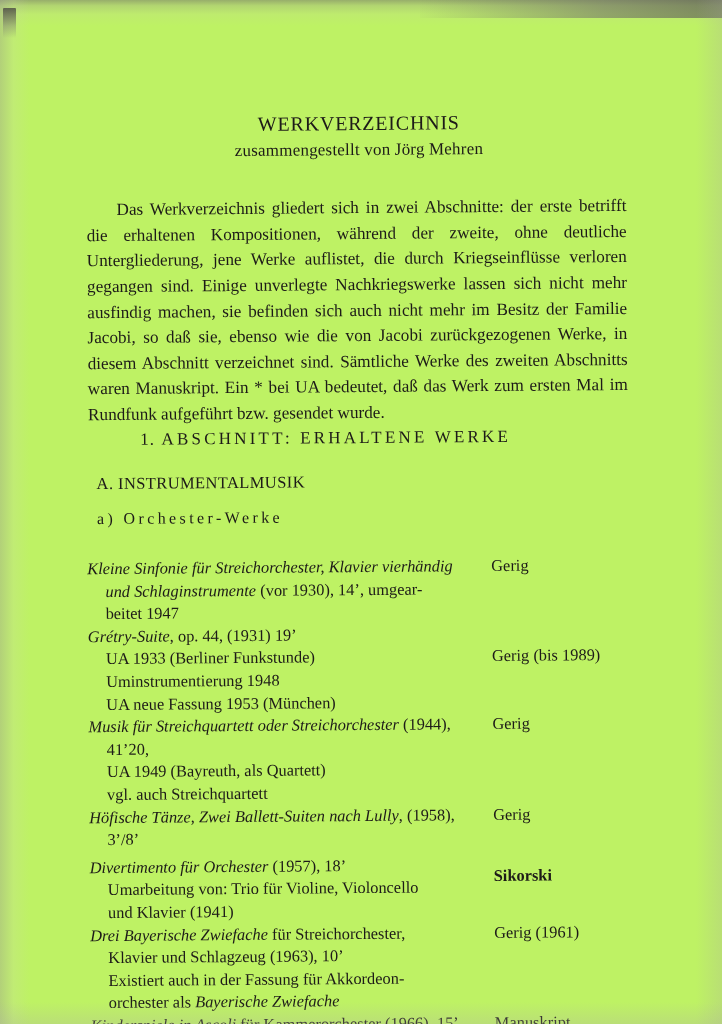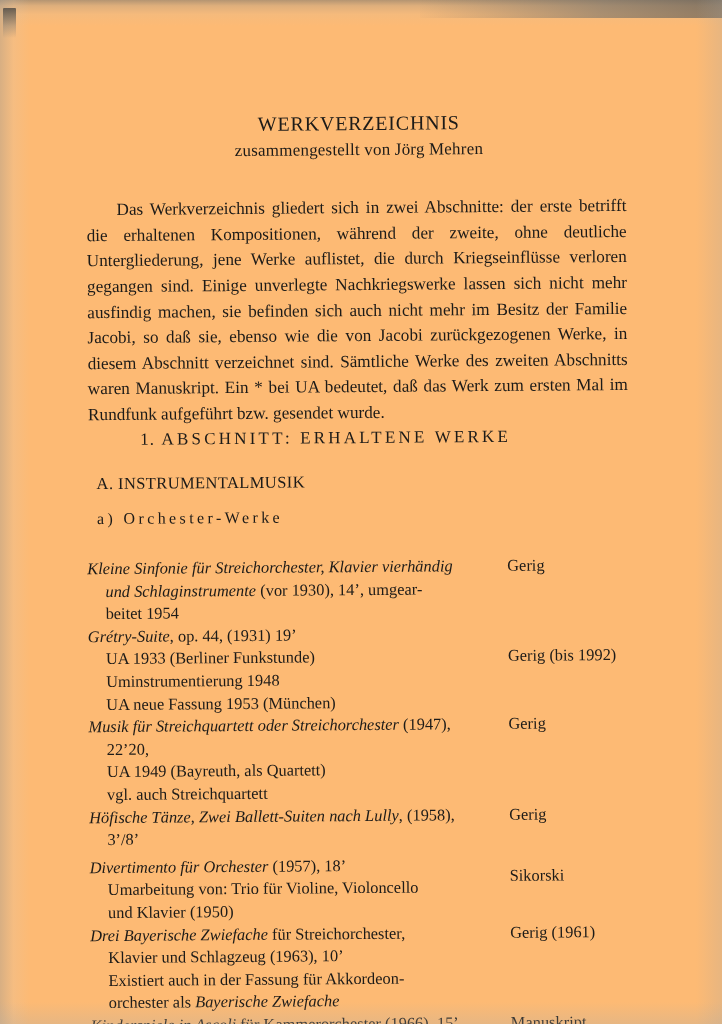--- a/index.html
+++ b/index.html
@@ -10,21 +10,21 @@
   }
   body {
     font-family: "Liberation Serif", "DejaVu Serif", serif;
     color: #1d1b18;
   }
   #page {
     position: relative;
     width: 722px;
     height: 1024px;
     overflow: hidden;
-    background: #fdba74;
+    background: #bef264;
   }
   
   .scan-shadow-top {
     position: absolute;
     left: 0; top: 0;
     width: 722px; height: 26px;
     background: linear-gradient(to bottom,
         rgba(120,118,112,0.55) 0%,
         rgba(150,148,142,0.30) 22%,
         rgba(190,188,182,0.12) 55%,
@@ -173,21 +173,20 @@
   .line.ind2 { padding-left: 18px; }
   .line.ind3 { padding-left: 18px; }
   .it { font-style: italic; }
   .publisher {
     position: absolute;
     left: 404px;
     top: 0;
     font-size: 16.4px;
     line-height: 22.6px;
     white-space: nowrap;
-    margin-left: 16px;
   }
   .gap-2 { height: 5px; }
 </style>
 </head>
 <body>
 
 <div id="page">
 
   <div id="content">
 
@@ -205,43 +204,43 @@
 
     <div class="group-heading">a) Orchester-Werke</div>
 
     <div class="works">
 
       <div class="work-entry">
         <div class="work-row">
           <div class="work-lines">
             <div class="line ind1"><span class="it">Kleine Sinfonie für Streichorchester, Klavier vierhändig</span></div>
             <div class="line ind2"><span class="it">und Schlaginstrumente</span><span> (vor 1930), 14’, umgear-</span></div>
-            <div class="line ind3"><span>beitet 1954</span></div>
+            <div class="line ind3"><span>beitet 1947</span></div>
           </div>
           <div class="publisher">Gerig</div>
         </div>
       </div>
 
       <div class="work-entry">
         <div class="work-row">
           <div class="work-lines">
             <div class="line ind1"><span class="it">Grétry-Suite</span><span>, op. 44, (1931) 19’</span></div>
             <div class="line ind2"><span>UA 1933 (Berliner Funkstunde)</span></div>
             <div class="line ind2"><span>Uminstrumentierung 1948</span></div>
             <div class="line ind2"><span>UA neue Fassung 1953 (München)</span></div>
           </div>
-          <div class="publisher" style="top:22.6px;">Gerig (bis 1992)</div>
-        </div>
-      </div>
-
-      <div class="work-entry">
-        <div class="work-row">
-          <div class="work-lines">
-            <div class="line ind1"><span class="it">Musik für Streichquartett oder Streichorchester</span><span> (1947),</span></div>
-            <div class="line ind2"><span>22’20,</span></div>
+          <div class="publisher" style="top:22.6px;">Gerig (bis 1989)</div>
+        </div>
+      </div>
+
+      <div class="work-entry">
+        <div class="work-row">
+          <div class="work-lines">
+            <div class="line ind1"><span class="it">Musik für Streichquartett oder Streichorchester</span><span> (1944),</span></div>
+            <div class="line ind2"><span>41’20,</span></div>
             <div class="line ind2"><span>UA 1949 (Bayreuth, als Quartett)</span></div>
             <div class="line ind2"><span>vgl. auch Streichquartett</span></div>
           </div>
           <div class="publisher">Gerig</div>
         </div>
       </div>
 
       <div class="work-entry">
         <div class="work-row">
           <div class="work-lines">
@@ -252,23 +251,23 @@
         </div>
       </div>
 
       <div class="gap-2"></div>
 
       <div class="work-entry">
         <div class="work-row">
           <div class="work-lines">
             <div class="line ind1"><span class="it">Divertimento für Orchester</span><span> (1957), 18’</span></div>
             <div class="line ind2"><span>Umarbeitung von: Trio für Violine, Violoncello</span></div>
-            <div class="line ind2"><span>und Klavier (1950)</span></div>
-          </div>
-          <div class="publisher" style="top:11px;">Sikorski</div>
+            <div class="line ind2"><span>und Klavier (1941)</span></div>
+          </div>
+          <div class="publisher" style="top:11px;font-weight:bold;">Sikorski</div>
         </div>
       </div>
 
       <div class="work-entry">
         <div class="work-row">
           <div class="work-lines">
             <div class="line ind1"><span class="it">Drei Bayerische Zwiefache</span><span> für Streichorchester,</span></div>
             <div class="line ind2"><span>Klavier und Schlagzeug (1963), 10’</span></div>
             <div class="line ind2"><span>Existiert auch in der Fassung für Akkordeon-</span></div>
             <div class="line ind2"><span>orchester als </span><span class="it">Bayerische Zwiefache</span></div>

